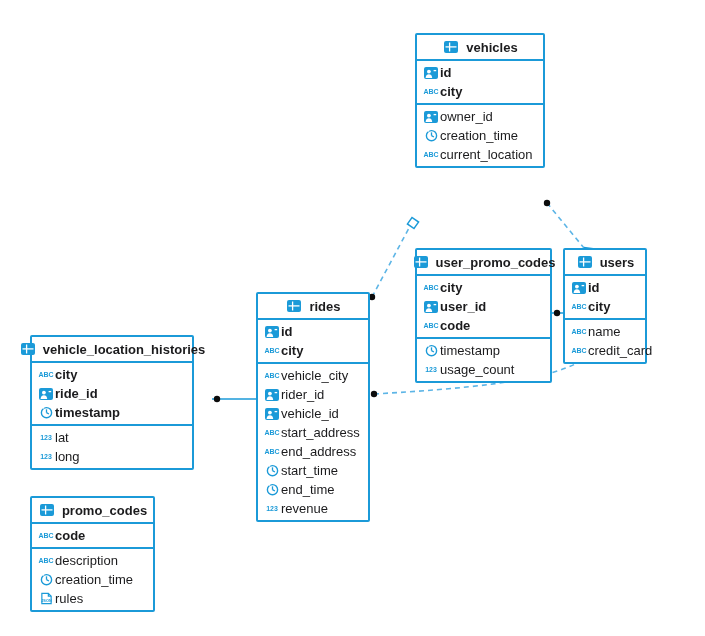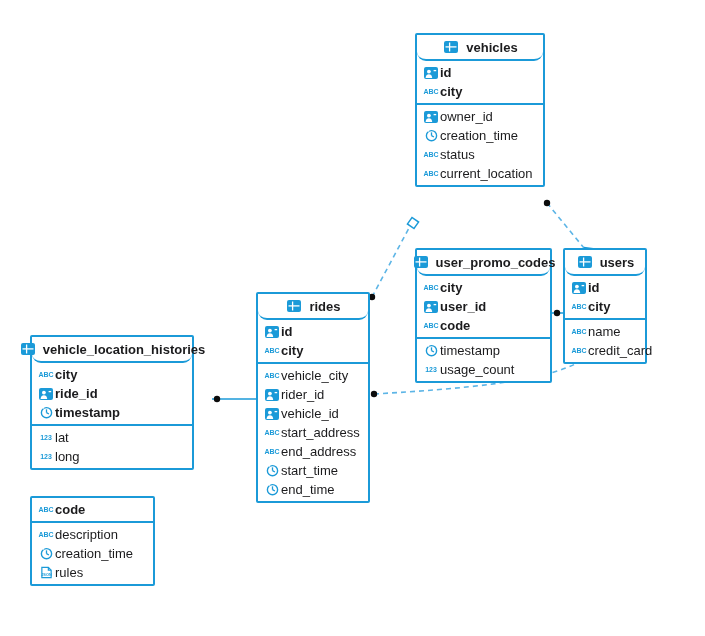--- a/index.html
+++ b/index.html
@@ -7,21 +7,21 @@
     position:relative;width:705px;height:636px;background:#ffffff;overflow:hidden;
     font-family:"Liberation Sans", sans-serif;
   }
   #wires{position:absolute;left:0;top:0;width:705px;height:636px;}
   .erd-table{
     position:absolute;background:#ffffff;border:2px solid var(--accent);
     border-radius:2px;box-sizing:border-box;
   }
   .erd-header{
     height:24px;display:flex;align-items:center;justify-content:center;gap:6px;
-    border-bottom:2px solid var(--accent);padding:0 4px;border-radius:9px;
+    border-bottom:2px solid var(--accent);padding:0 4px;
   }
   .erd-title{font-size:13px;font-weight:600;color:#1b1b1d;white-space:nowrap;}
   .erd-section{padding:2px 0;}
   .erd-section.fields{border-top:2px solid var(--accent);}
   .erd-row{height:19px;display:flex;align-items:center;gap:0;padding:0 5px;white-space:nowrap;}
   .erd-row .fname{font-size:13px;color:#1b1b1d;}
   .erd-row.pk .fname{font-weight:700;}
   .icon-cell{width:18px;min-width:18px;display:flex;align-items:center;justify-content:center;}
   .txt-icon{font-size:7px;font-weight:800;color:var(--accent);letter-spacing:0px;line-height:1;}
   path.solid{stroke:var(--accent);stroke-width:1.5;fill:none;}
@@ -99,26 +99,20 @@
                 <line x1="7" y1="7.2" x2="9.6" y2="8.6" stroke="#1b9ad8" stroke-width="1.4"></line>
                 <line x1="2.6" y1="2.4" x2="4.4" y2="1.4" stroke="#fff" stroke-width="2"></line>
               </svg>
             </span>
             <span class="fname">creation_time</span>
           </div>
           <div class="erd-row">
             <span class="icon-cell">
               <span class="txt-icon">ABC</span>
             </span>
-            <span class="fname">status</span>
-          </div>
-          <div class="erd-row">
-            <span class="icon-cell">
-              <span class="txt-icon">ABC</span>
-            </span>
             <span class="fname">current_location</span>
           </div>
         </div>
       </div>
       <div class="erd-table" style="left: 415px; top: 248px; width: 137px;">
         <div class="erd-header">
           <span class="icon-cell">
             <svg width="14" height="12" viewBox="0 0 14 12">
               <rect x="0" y="0" width="14" height="12" rx="2" fill="#1b9ad8"></rect>
               <line x1="1.5" y1="5.9" x2="12.5" y2="5.9" stroke="#fff" stroke-width="1.3"></line>
@@ -303,20 +297,26 @@
             <span class="icon-cell">
               <svg width="13" height="13" viewBox="0 0 14 14">
                 <circle cx="7" cy="7.2" r="5.5" fill="none" stroke="#1b9ad8" stroke-width="1.5"></circle>
                 <line x1="7" y1="7.2" x2="7" y2="3.6" stroke="#1b9ad8" stroke-width="1.4"></line>
                 <line x1="7" y1="7.2" x2="9.6" y2="8.6" stroke="#1b9ad8" stroke-width="1.4"></line>
                 <line x1="2.6" y1="2.4" x2="4.4" y2="1.4" stroke="#fff" stroke-width="2"></line>
               </svg>
             </span>
             <span class="fname">end_time</span>
           </div>
+          <div class="erd-row">
+            <span class="icon-cell">
+              <span class="txt-icon">123</span>
+            </span>
+            <span class="fname">revenue</span>
+          </div>
         </div>
       </div>
       <div class="erd-table" style="left: 30px; top: 335px; width: 164px;">
         <div class="erd-header">
           <span class="icon-cell">
             <svg width="14" height="12" viewBox="0 0 14 12">
               <rect x="0" y="0" width="14" height="12" rx="2" fill="#1b9ad8"></rect>
               <line x1="1.5" y1="5.9" x2="12.5" y2="5.9" stroke="#fff" stroke-width="1.3"></line>
               <line x1="5.6" y1="1.5" x2="5.6" y2="10.5" stroke="#fff" stroke-width="1.3"></line>
             </svg>
@@ -362,20 +362,30 @@
           </div>
           <div class="erd-row">
             <span class="icon-cell">
               <span class="txt-icon">123</span>
             </span>
             <span class="fname">long</span>
           </div>
         </div>
       </div>
       <div class="erd-table" style="left: 30px; top: 496px; width: 125px;">
+        <div class="erd-header">
+          <span class="icon-cell">
+            <svg width="14" height="12" viewBox="0 0 14 12">
+              <rect x="0" y="0" width="14" height="12" rx="2" fill="#1b9ad8"></rect>
+              <line x1="1.5" y1="5.9" x2="12.5" y2="5.9" stroke="#fff" stroke-width="1.3"></line>
+              <line x1="5.6" y1="1.5" x2="5.6" y2="10.5" stroke="#fff" stroke-width="1.3"></line>
+            </svg>
+          </span>
+          <span class="erd-title">promo_codes</span>
+        </div>
         <div class="erd-section pk">
           <div class="erd-row pk">
             <span class="icon-cell">
               <span class="txt-icon">ABC</span>
             </span>
             <span class="fname">code</span>
           </div>
         </div>
         <div class="erd-section fields">
           <div class="erd-row">

